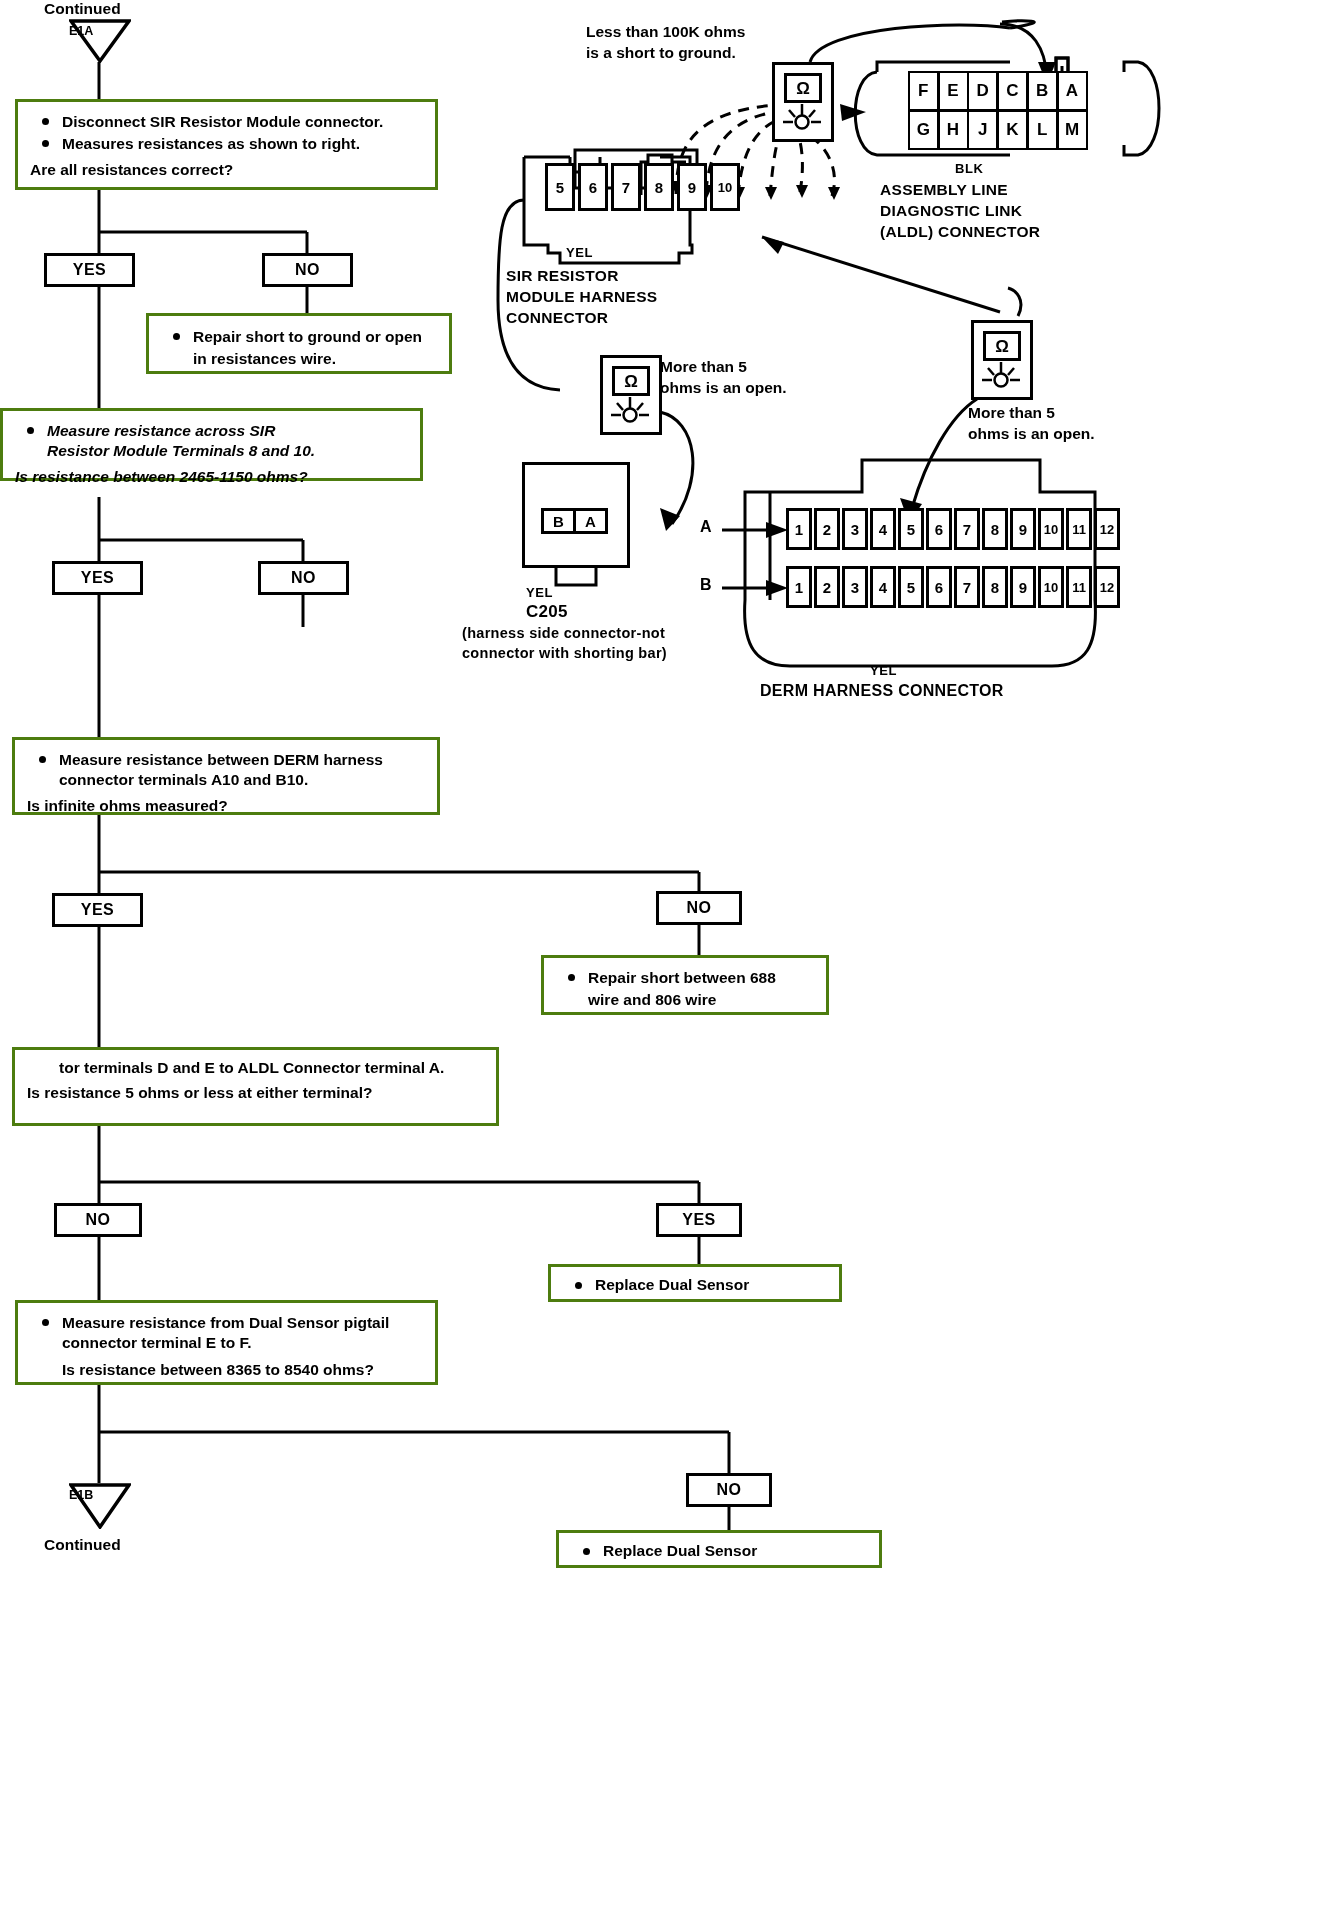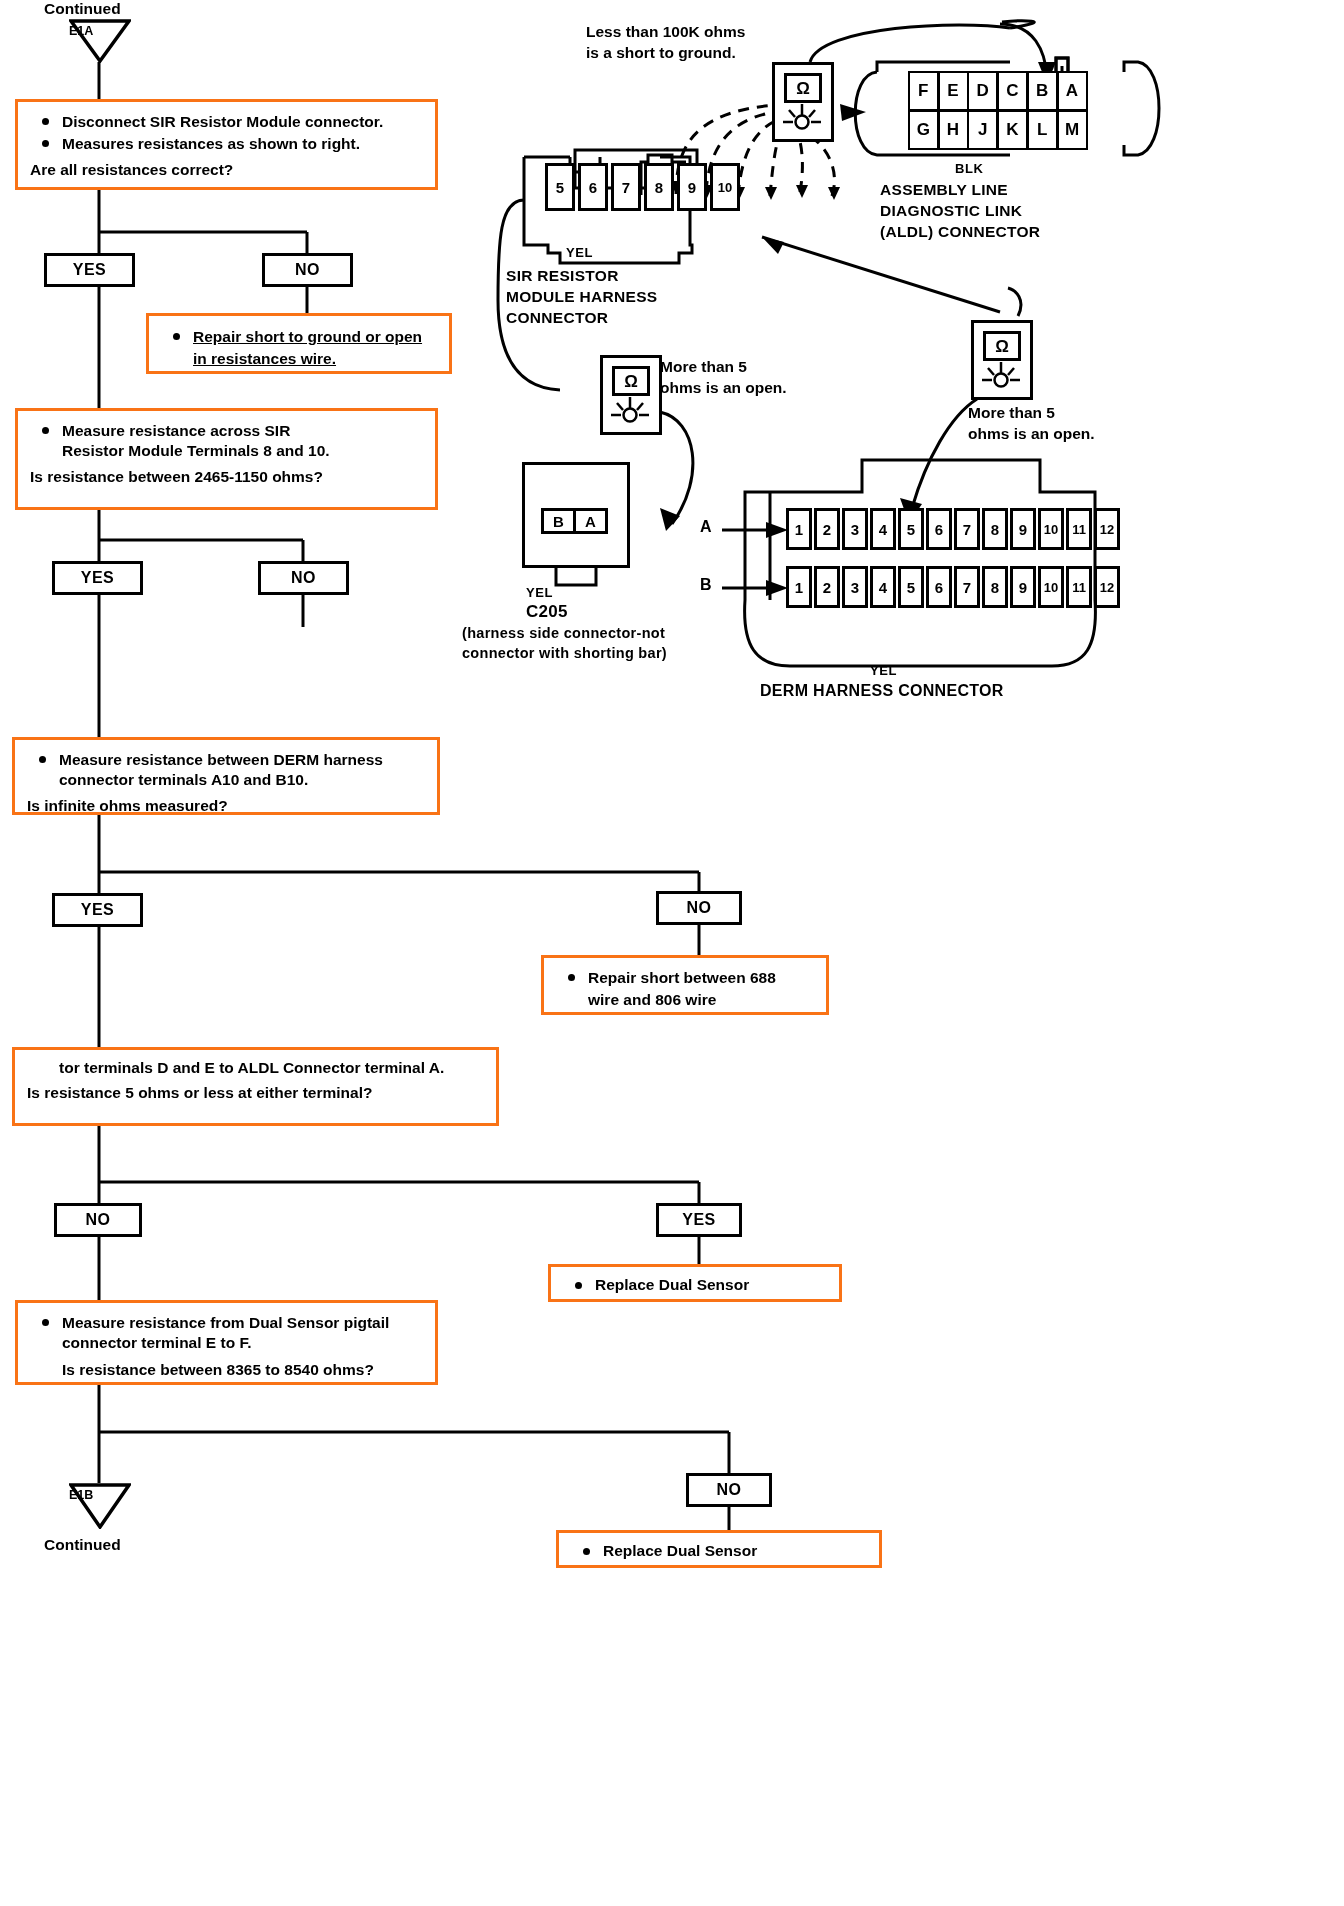--- a/index.html
+++ b/index.html
@@ -6,21 +6,21 @@
   body{
     width:1344px;height:1906px;position:relative;
     font-family:"Liberation Sans", sans-serif;
     color:#000;overflow:hidden;
   }
   .stage{position:absolute;left:0;top:0;width:1344px;height:1906px;}
   .abs{position:absolute;box-sizing:border-box;}
 
   
   .qbox{
-    border:3px solid #f97316;background:#fff;
+    border:3px solid #4d7c0f;background:#fff;
     font-size:15.5px;font-weight:bold;line-height:1.45;
     padding:9px 10px 8px 12px;
   }
   .qbox .bullet-line{display:flex;align-items:flex-start;}
   .qbox .bullet{
     display:inline-block;width:7px;height:7px;border-radius:50%;
     background:#000;margin:7px 13px 0 12px;flex:0 0 auto;
   }
   .qbox .btxt{display:block;}
   .qbox .qline{display:block;margin-top:3px;}
@@ -231,29 +231,29 @@
     <div class="bullet-line">
         <span class="bullet"></span>
       <span class="btxt">Measures resistances as shown to right.</span>
       </div>
     <span class="qline">Are all resistances correct?</span>
   </div>
 
   <div class="abs ynbox" style="left:44px;top:253px;width:91px;height:34px;">YES</div>
   <div class="abs ynbox" style="left:262px;top:253px;width:91px;height:34px;">NO</div>
 
-  <div class="abs qbox" style="left:146px;top:313px;width:306px;height:61px;padding-top:10px;text-decoration:underline;">
+  <div class="abs qbox" style="left:146px;top:313px;width:306px;height:61px;padding-top:10px;">
     <div class="bullet-line">
         <span class="bullet"></span>
       <span class="btxt">Repair short to ground or open</span>
       </div>
     <div style="padding-left:32px;">in resistances wire.</div>
   </div>
 
-  <div class="abs qbox" style="left:15px;top:408px;width:423px;height:102px;">
+  <div class="abs qbox" style="left:0;top:408px;width:423px;height:73px;font-style:italic;">
     <div class="bullet-line">
         <span class="bullet"></span>
       <span class="btxt">Measure resistance across SIR</span>
       </div>
     <div style="padding-left:32px;margin-top:-2px;">Resistor Module Terminals 8 and 10.</div>
     <span class="qline">Is resistance between 2465-1150 ohms?</span>
   </div>
 
   <div class="abs ynbox" style="left:52px;top:561px;width:91px;height:34px;">YES</div>
   <div class="abs ynbox" style="left:258px;top:561px;width:91px;height:34px;">NO</div>

